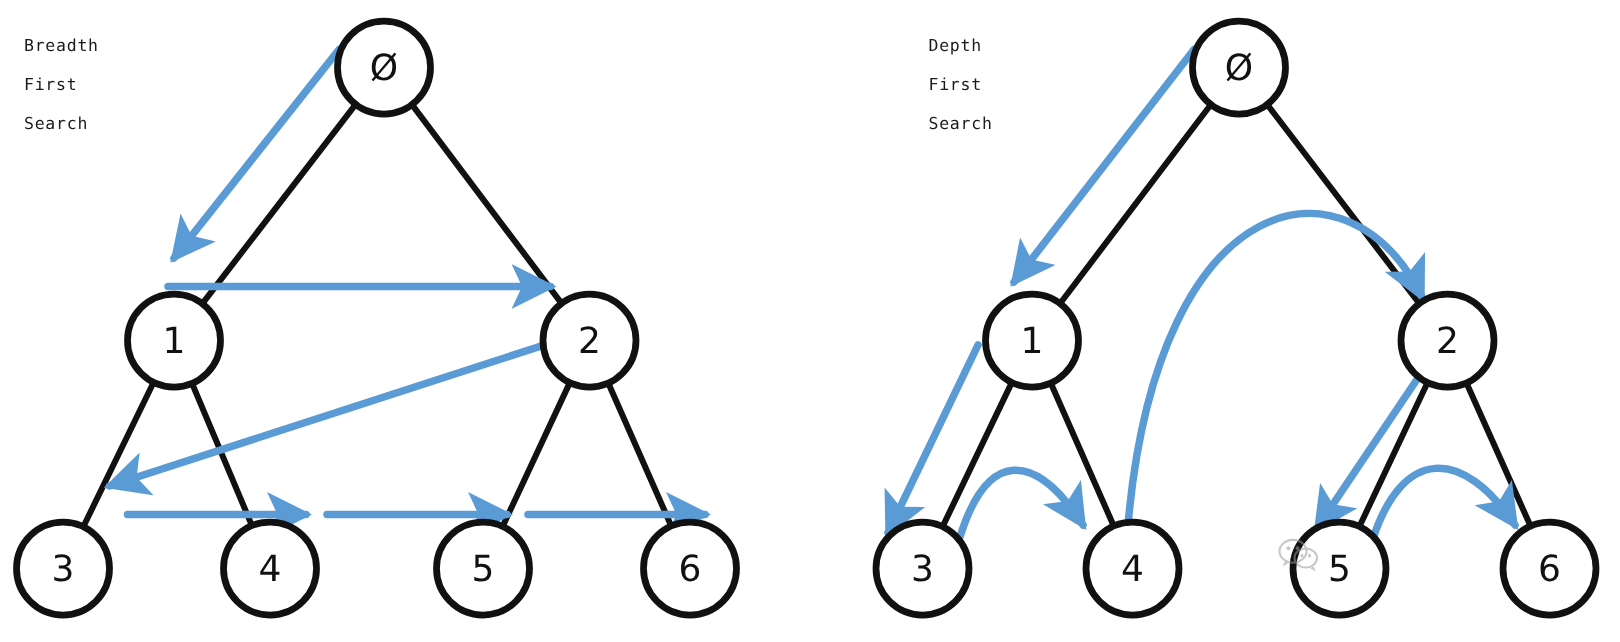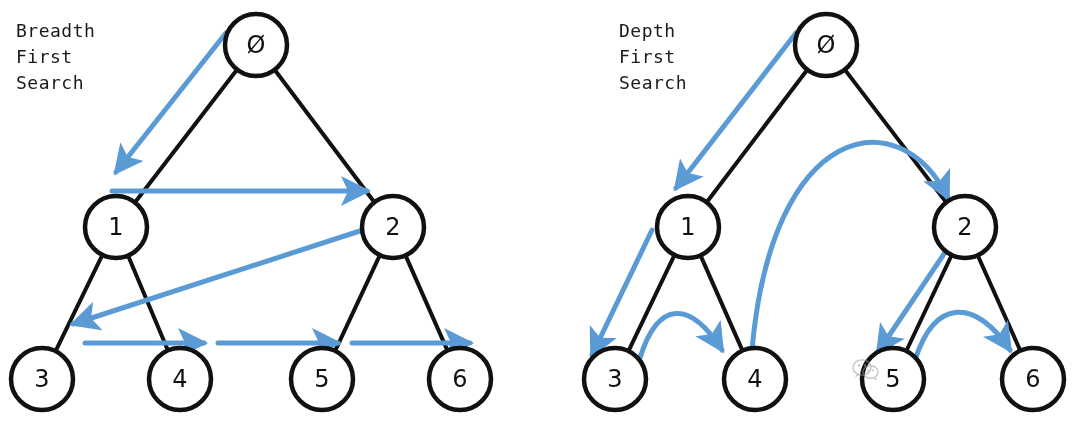--- a/index.html
+++ b/index.html
@@ -11,21 +11,21 @@
     position: relative;
     width: 1080px;
     height: 428px;
     background: #ffffff;
     overflow: hidden;
     font-family: "DejaVu Sans Mono", "Liberation Mono", monospace;
   }
   .panel-label {
     position: absolute;
     font-family: "DejaVu Sans Mono", "Liberation Mono", monospace;
-    font-size: 18px;
+    font-size: 11px;
     line-height: 26px;
     color: #1b1b1b;
     letter-spacing: 0.5px;
     white-space: pre;
     user-select: none;
   }
   #bfs-label { left: 16px; top: 18px; }
   #dfs-label { left: 583px; top: 18px; margin-left: 36px; }
   svg.graph-layer {
     position: absolute;

